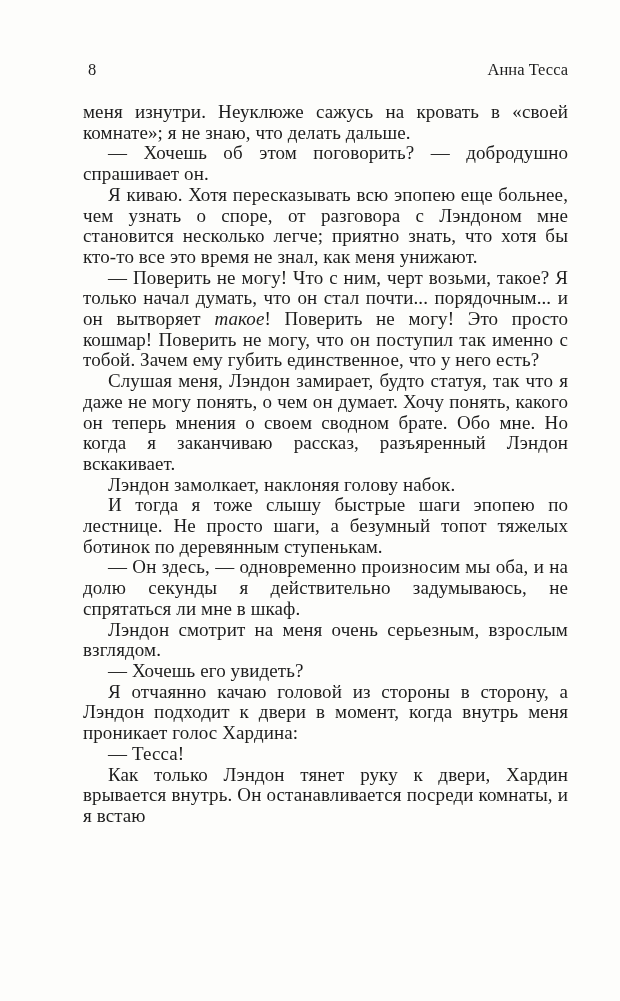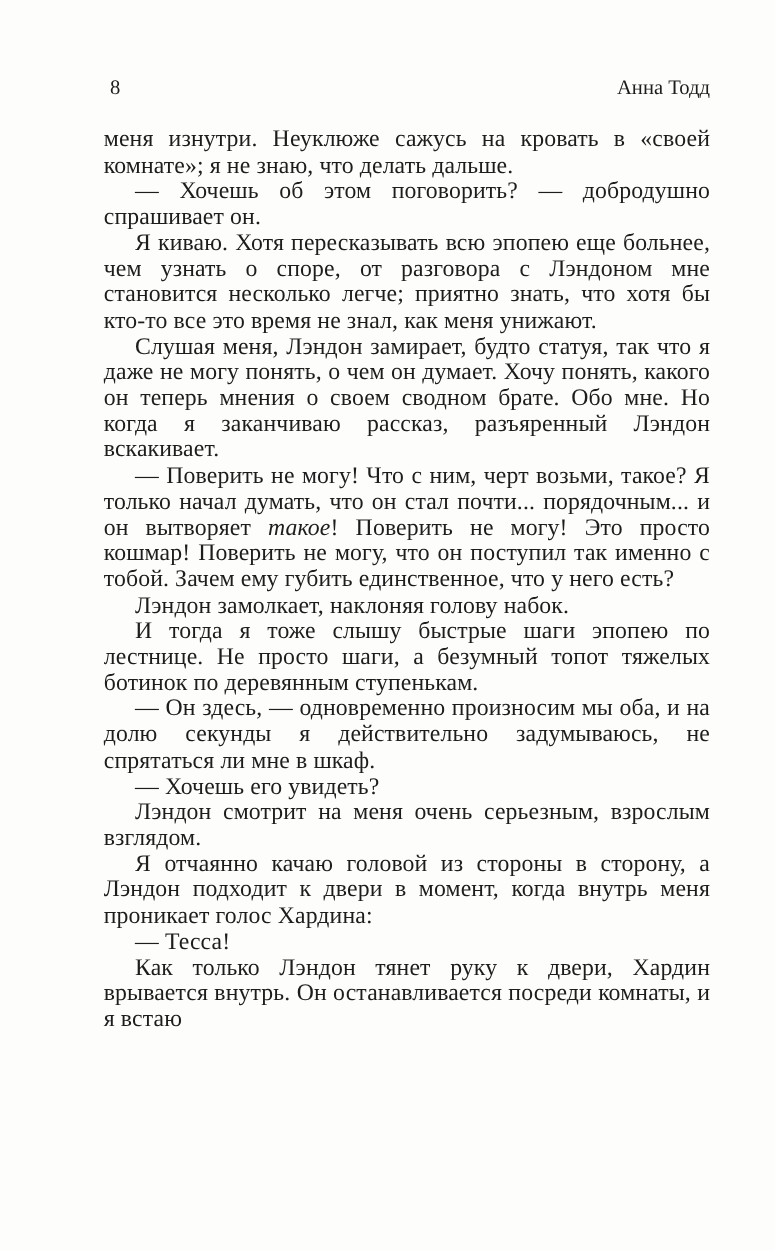--- a/index.html
+++ b/index.html
@@ -55,32 +55,32 @@
     font-style: italic;
   }
 </style>
 </head>
 <body>
 
 <div class="page">
 
   <div class="running-header">
     <span class="pagenum">8</span>
-    <span class="author">Анна Тодд</span>
+    <span class="author">Анна Тесса</span>
   </div>
 
   <div class="body-text">
     <p class="noindent">меня изнутри. Неуклюже сажусь на кровать в «своей комнате»; я не знаю, что делать дальше.</p>
     <p>— Хочешь об этом поговорить? — добродушно спрашивает он.</p>
     <p>Я киваю. Хотя пересказывать всю эпопею еще больнее, чем узнать о споре, от разговора с Лэндоном мне становится несколько легче; приятно знать, что хотя бы кто-то все это время не знал, как меня унижают.</p>
+    <p><span>— Поверить не могу! Что с ним, черт возьми, такое? Я только начал думать, что он стал почти... порядочным... и он вытворяет </span><em>такое</em><span>! Поверить не могу! Это просто кошмар! Поверить не могу, что он поступил так именно с тобой. Зачем ему губить единственное, что у него есть?</span></p>
     <p>Слушая меня, Лэндон замирает, будто статуя, так что я даже не могу понять, о чем он думает. Хочу понять, какого он теперь мнения о своем сводном брате. Обо мне. Но когда я заканчиваю рассказ, разъяренный Лэндон вскакивает.</p>
-    <p><span>— Поверить не могу! Что с ним, черт возьми, такое? Я только начал думать, что он стал почти... порядочным... и он вытворяет </span><em>такое</em><span>! Поверить не могу! Это просто кошмар! Поверить не могу, что он поступил так именно с тобой. Зачем ему губить единственное, что у него есть?</span></p>
     <p>Лэндон замолкает, наклоняя голову набок.</p>
     <p>И тогда я тоже слышу быстрые шаги эпопею по лестнице. Не просто шаги, а безумный топот тяжелых ботинок по деревянным ступенькам.</p>
     <p>— Он здесь, — одновременно произносим мы оба, и на долю секунды я действительно задумываюсь, не спрятаться ли мне в шкаф.</p>
+    <p>Лэндон смотрит на меня очень серьезным, взрослым взглядом.</p>
     <p>— Хочешь его увидеть?</p>
-    <p>Лэндон смотрит на меня очень серьезным, взрослым взглядом.</p>
     <p>Я отчаянно качаю головой из стороны в сторону, а Лэндон подходит к двери в момент, когда внутрь меня проникает голос Хардина:</p>
     <p>— Тесса!</p>
     <p>Как только Лэндон тянет руку к двери, Хардин врывается внутрь. Он останавливается посреди комнаты, и я встаю</p>
   </div>
 
 </div>
 
 </body></html>

